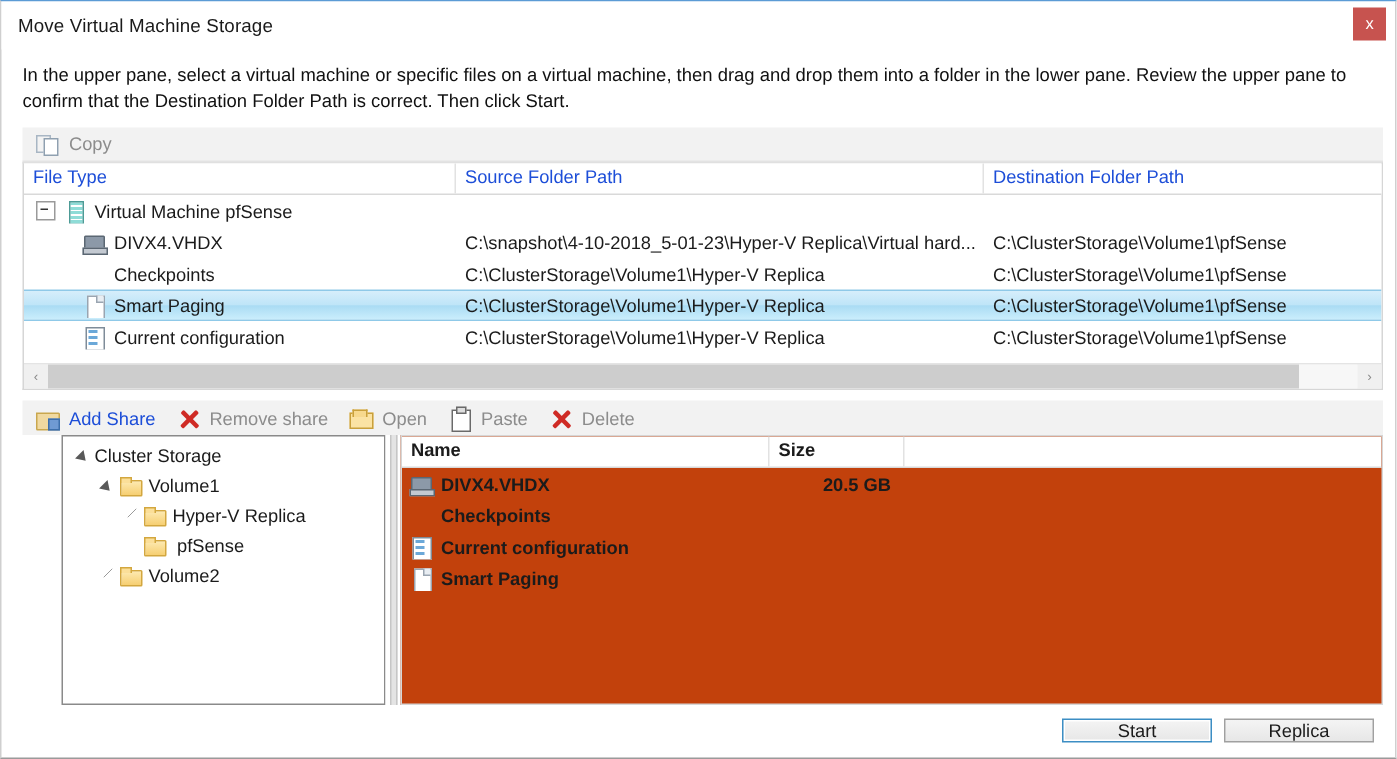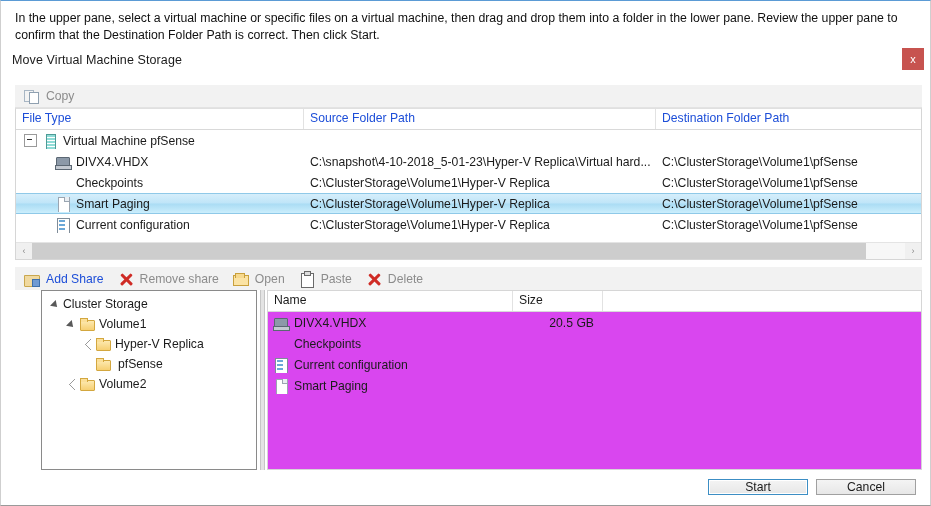--- a/index.html
+++ b/index.html
@@ -378,25 +378,26 @@
   #splitter .grip {
     width: 3px;
     height: 100%;
     background: #e4e4e4;
     border-left: 1px solid #c6c6c6;
     border-right: 1px solid #c6c6c6;
   }
   #file-pane {
     flex: 1;
     border: 1px solid #d6d6d6;
-    background: #d946ef;
+    background: #c2410c;
     box-sizing: border-box;
     display: flex;
     flex-direction: column;
     overflow: hidden;
+    font-weight: bold;
   }
   
   .tree-node {
     display: flex;
     align-items: center;
     height: 20px;
     font-size: 12.2px;
     color: #1b1b1b;
     white-space: nowrap;
     cursor: pointer;
@@ -536,26 +537,26 @@
   .btn.default {
     border: 1px solid #3c8ec4;
     box-shadow: inset 0 0 0 1px #ffffff;
   }
 </style>
 </head>
 <body>
 
 <div id="window">
 
-  <div id="instructions">In the upper pane, select a virtual machine or specific files on a virtual machine, then drag and drop them into a folder in the lower pane.  Review the upper pane to confirm that the Destination Folder Path is correct. Then click Start.</div>
-
   <div id="titlebar">
     <span class="title-text">Move Virtual Machine Storage</span>
     <div id="close-btn">x</div>
   </div>
+
+  <div id="instructions">In the upper pane, select a virtual machine or specific files on a virtual machine, then drag and drop them into a folder in the lower pane.  Review the upper pane to confirm that the Destination Folder Path is correct. Then click Start.</div>
 
   <div class="toolbar" id="upper-toolbar">
     <div class="tb-item disabled">
       <span class="tb-ico ico-copy"></span>
       <span>Copy</span>
     </div>
   </div>
 
   <div id="upper-list">
     <div class="lv-header">
@@ -714,16 +715,16 @@
           <span class="row-ico ico-doc"></span>
           <span>Smart Paging</span>
         </div>
         <div class="c-size" style="width:90px"></div>
       </div>
     </div>
   </div>
 
   <div id="footer">
     <div class="btn default">Start</div>
-    <div class="btn">Cancel</div>
+    <div class="btn">Replica</div>
   </div>
 
 </div>
 
 </body></html>

